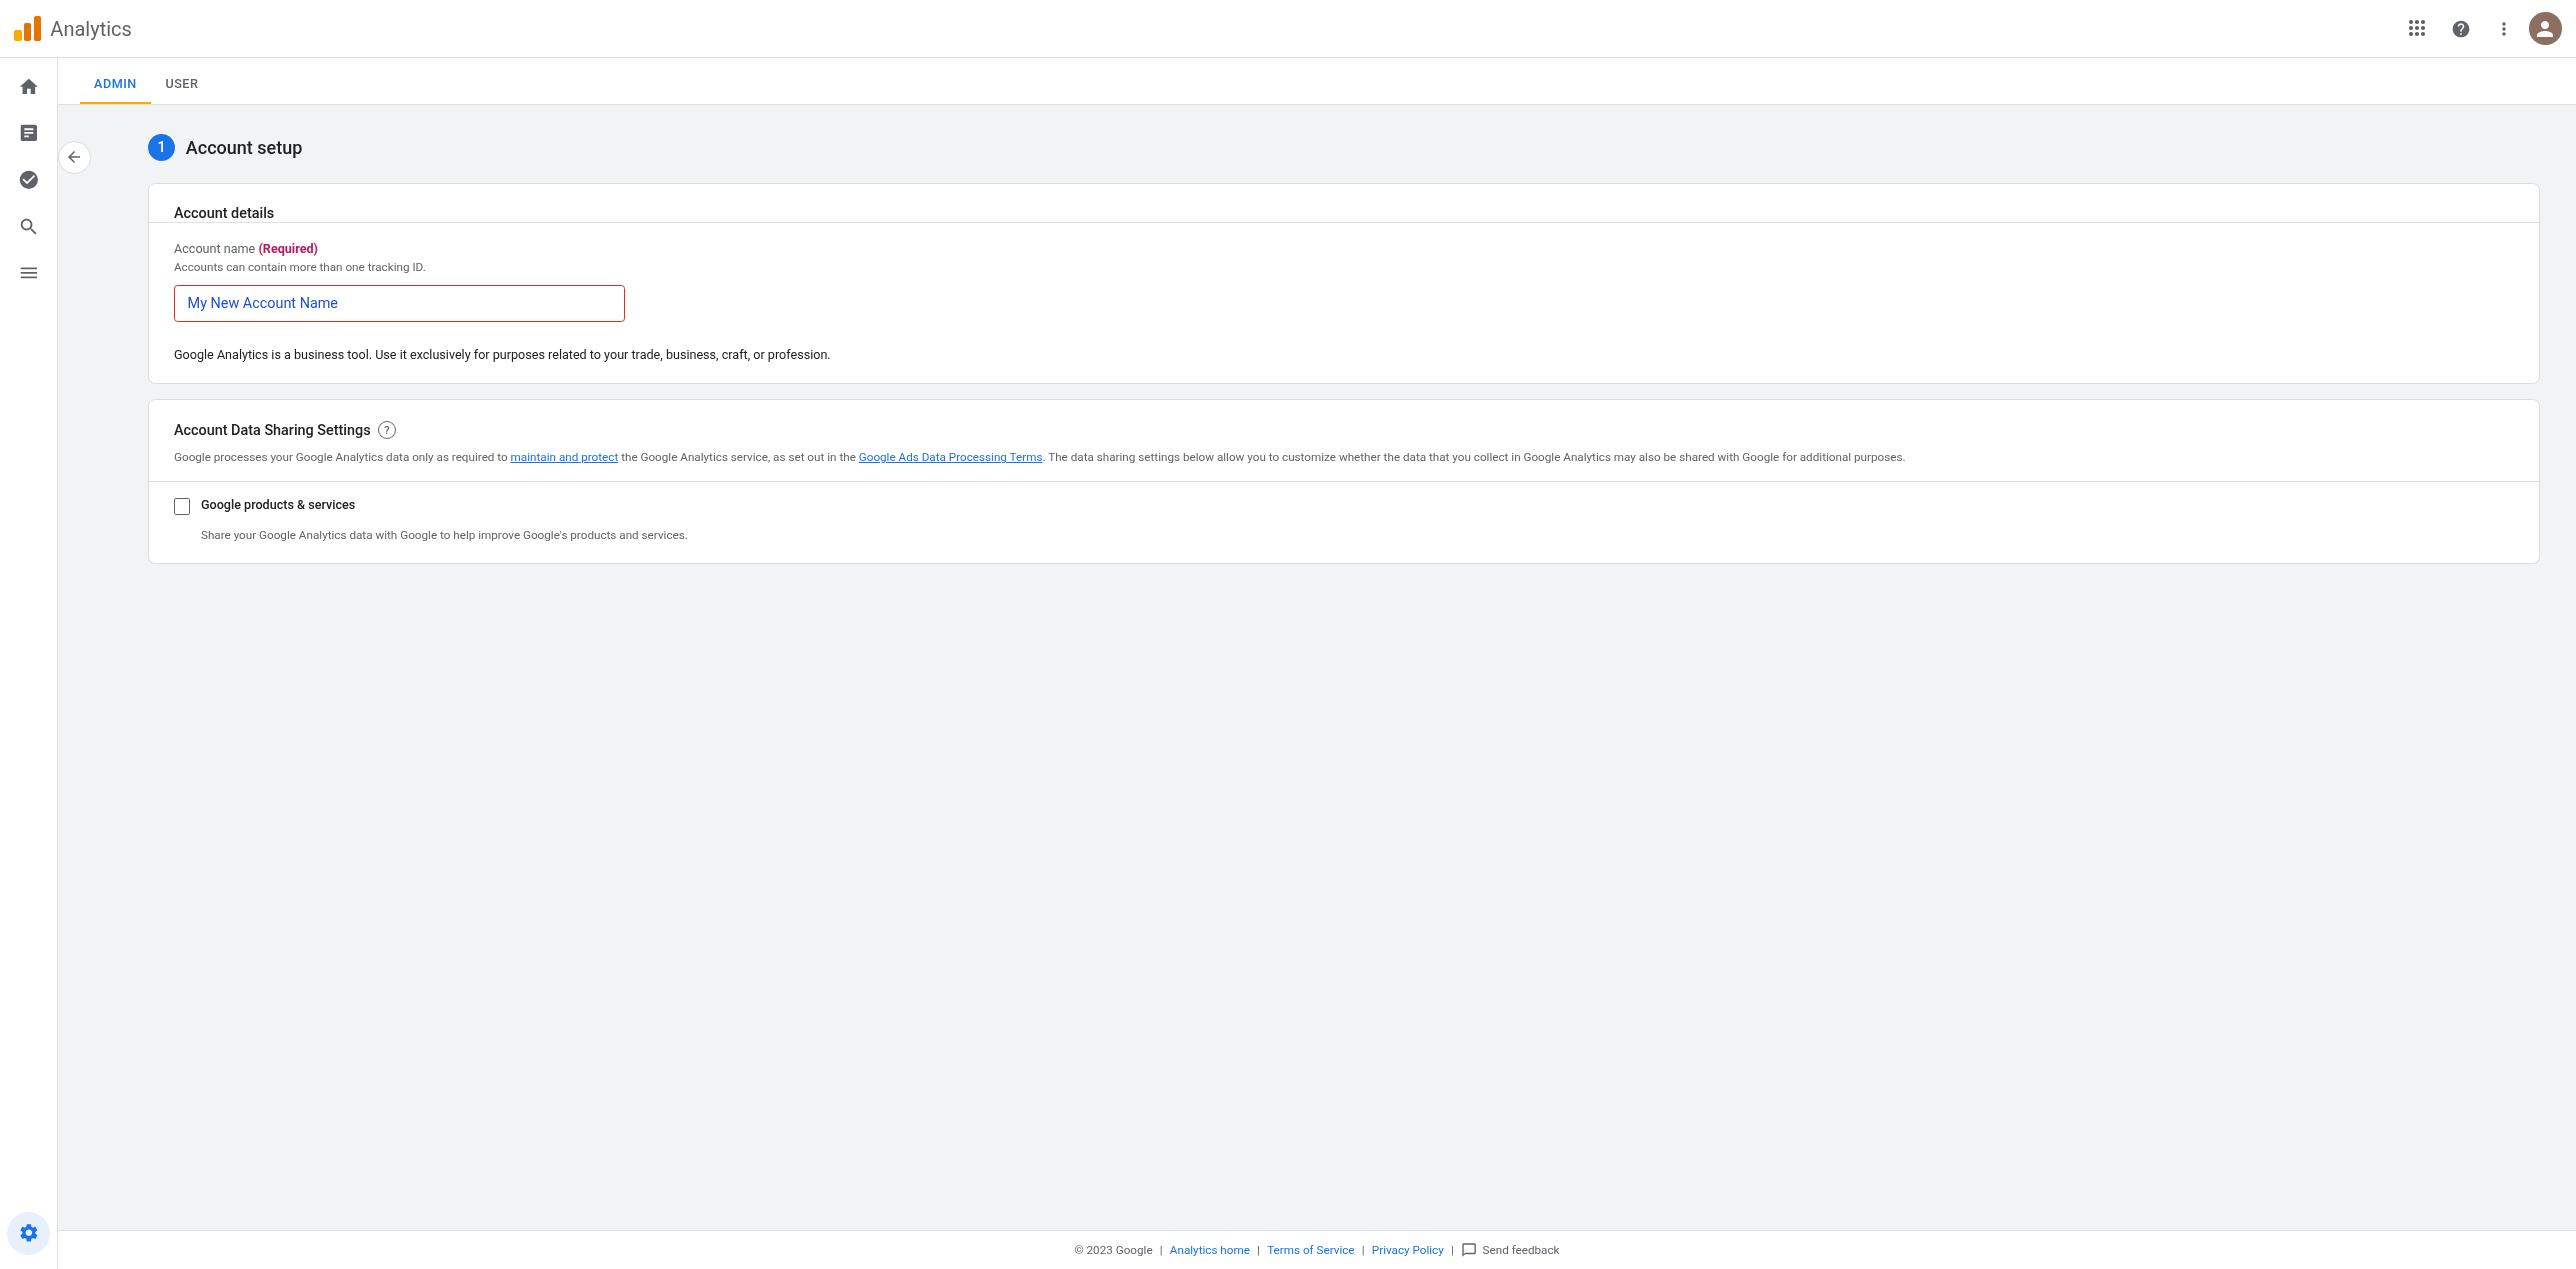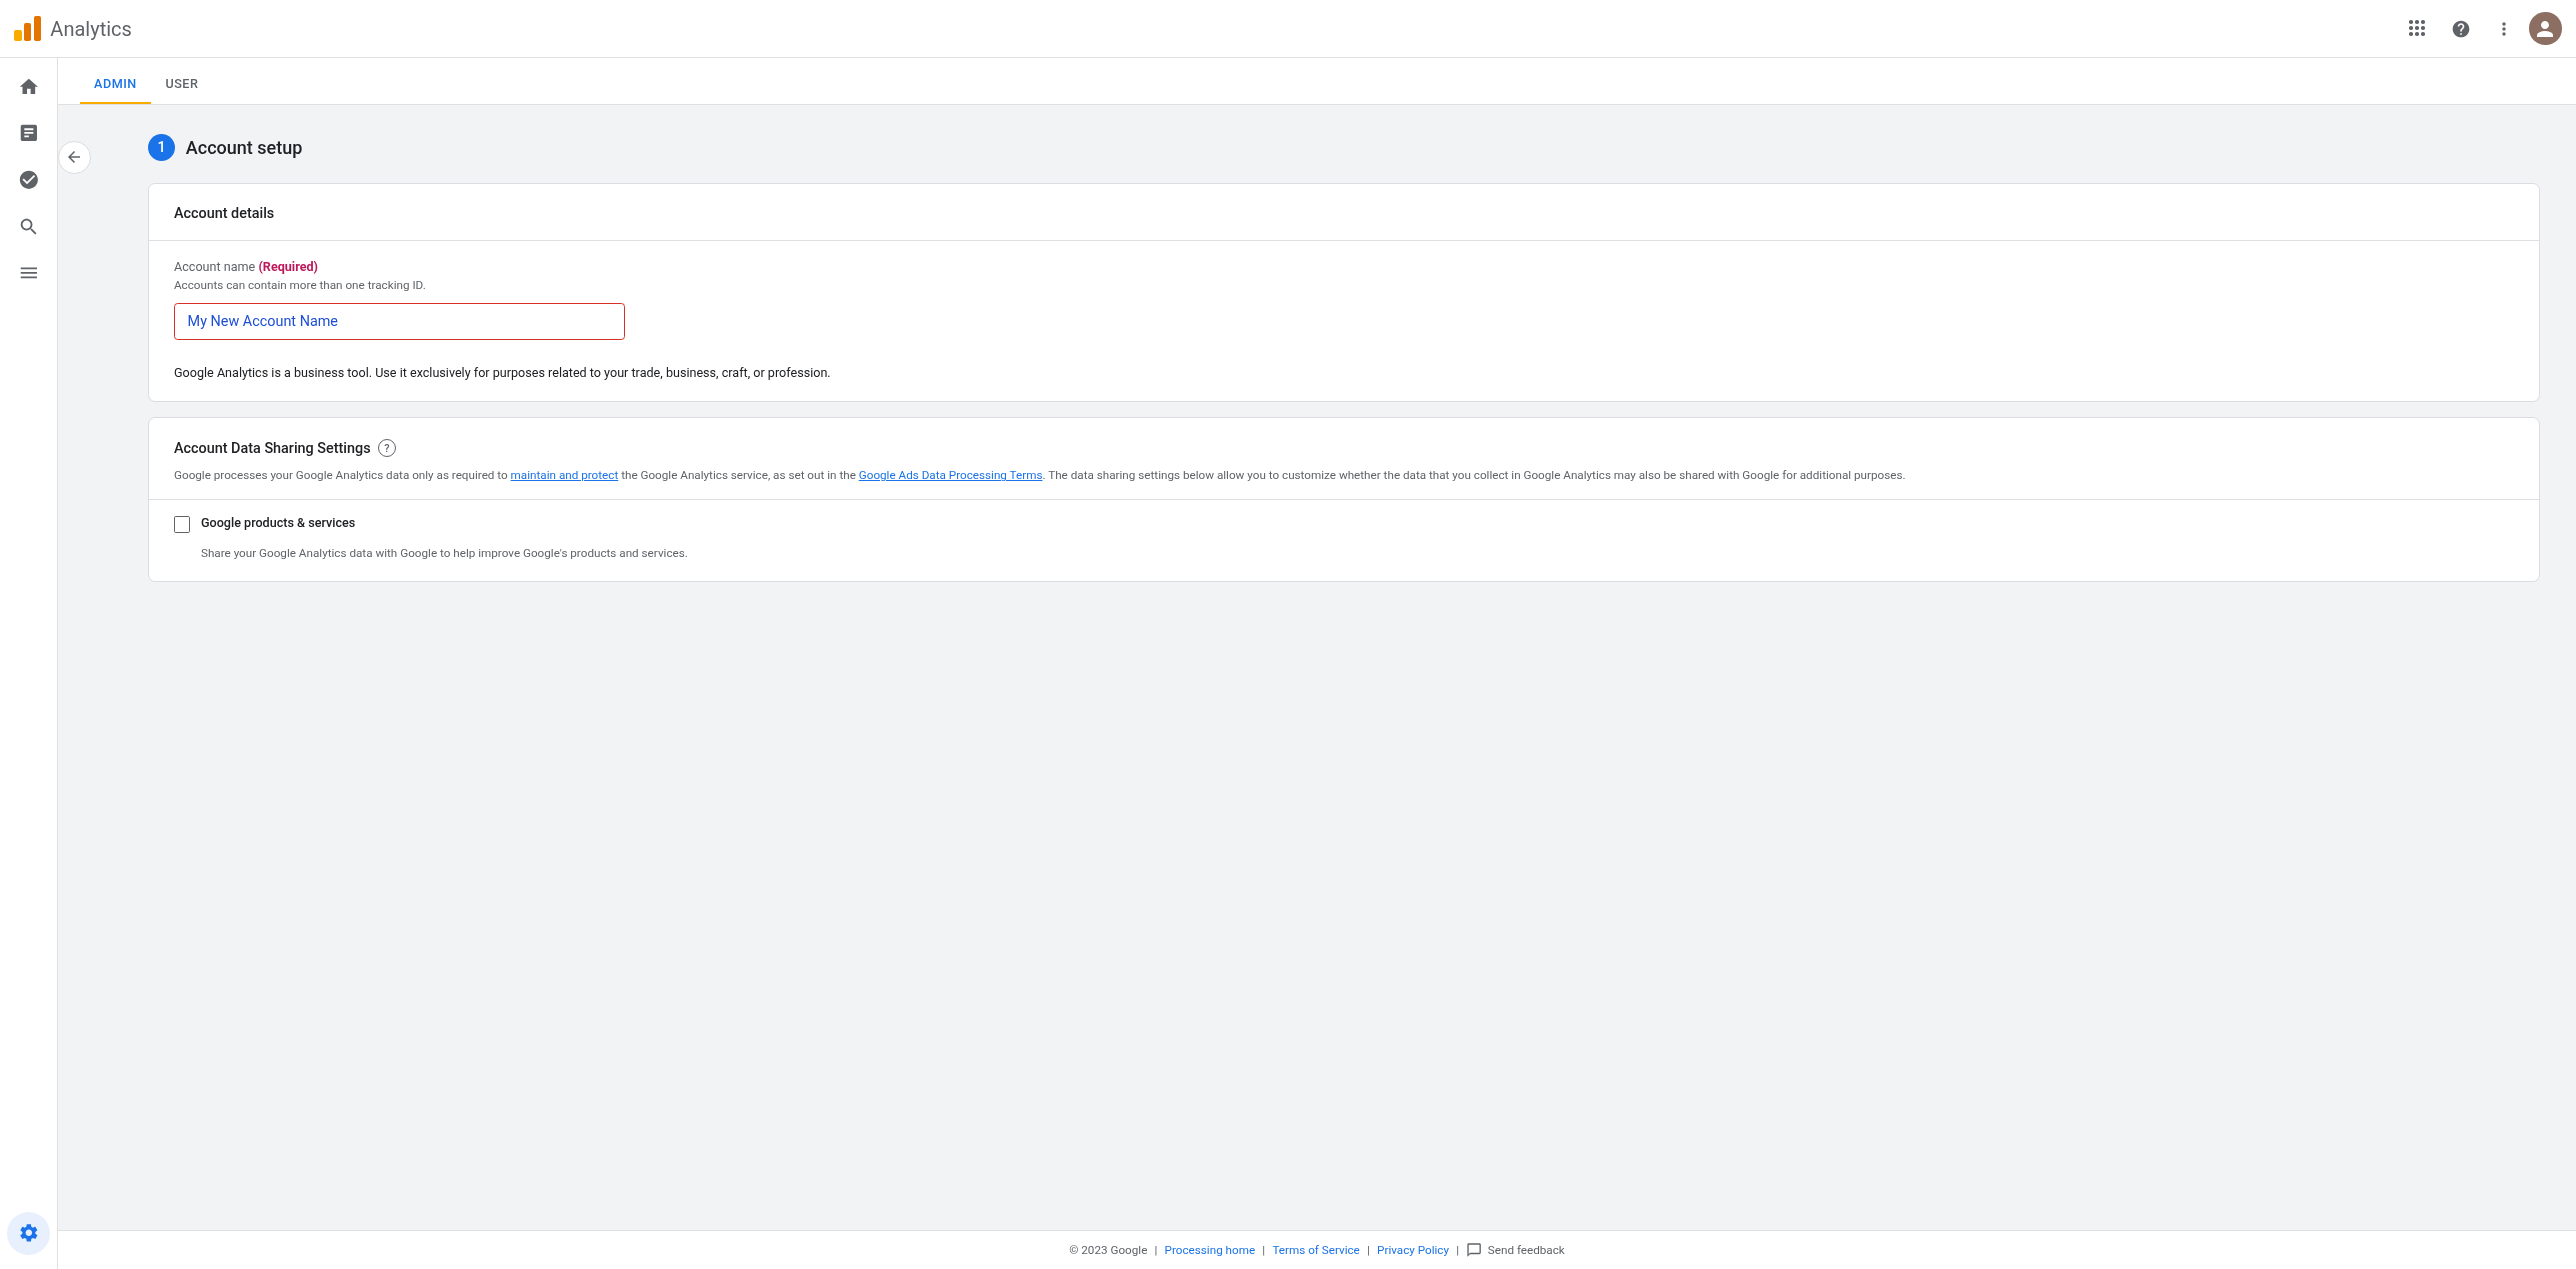--- a/index.html
+++ b/index.html
@@ -80,21 +80,21 @@
     .step-title { font-size: 18px; color: #202124; font-weight: 500; }
 
     .cards-container { margin-left: 54px; display: flex; flex-direction: column; gap: 14.4px; }
 
     
     .card {
       background: #fff; border-radius: 7.2px; border: 0.9px solid #dadce0;
       padding: 21.7px 25px;
     }
 
-    .card-title { font-size: 14.4px; color: #202124; font-weight: 500; margin-bottom: 18px; }
+    .card-title { font-size: 14.4px; color: #202124; font-weight: 500; }
 
     .field-label { font-size: 12.6px; color: #202124; font-weight: 500; margin-bottom: 3.6px; }
     .field-label span { color: #5f6368; font-weight: 400; }
     .field-hint { font-size: 11.7px; color: #5f6368; margin-bottom: 10.8px; }
 
     .account-name-input {
       width: 451px; max-width: 100%;
       padding: 9px 12.6px; font-size: 14.4px; color: #1d4ed8;
       border: 1.8px solid #d93025; border-radius: 3.6px; outline: none;
       font-family: inherit;
@@ -276,21 +276,21 @@
             </div>
           </div>
         </div>
 
       </div>
     </div>
 
     <div class="footer">
       <span>© 2023 Google</span>
       <span class="footer-sep">|</span>
-      <a href="#">Processing home</a>
+      <a href="#">Analytics home</a>
       <span class="footer-sep">|</span>
       <a href="#">Terms of Service</a>
       <span class="footer-sep">|</span>
       <a href="#">Privacy Policy</a>
       <span class="footer-sep">|</span>
       <button class="feedback-btn">
         <svg width="16.2" height="16.2" viewBox="0 0 24 24" fill="#5f6368">
           <path d="M20 2H4c-1.1 0-2 .9-2 2v18l4-4h14c1.1 0 2-.9 2-2V4c0-1.1-.9-2-2-2zm0 14H6l-2 2V4h16v12z"></path>
         </svg>
         <span>Send feedback</span>

